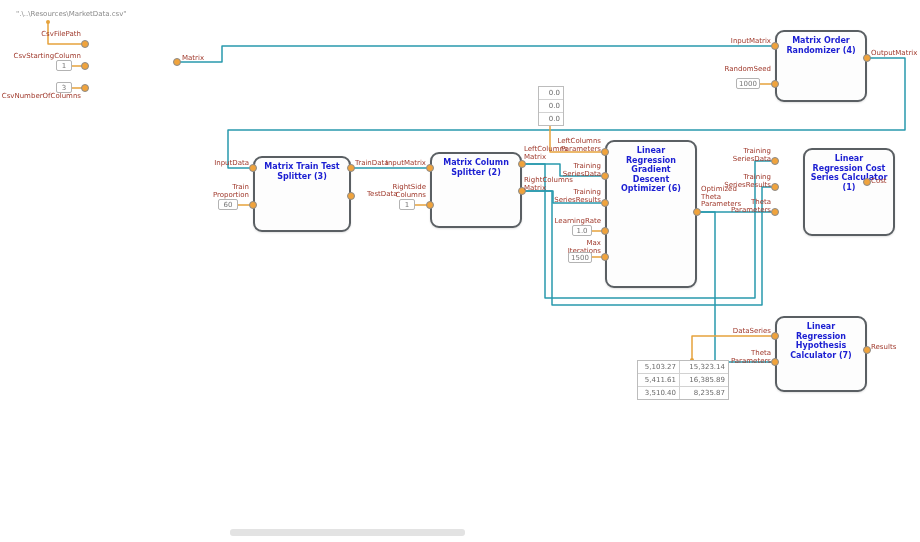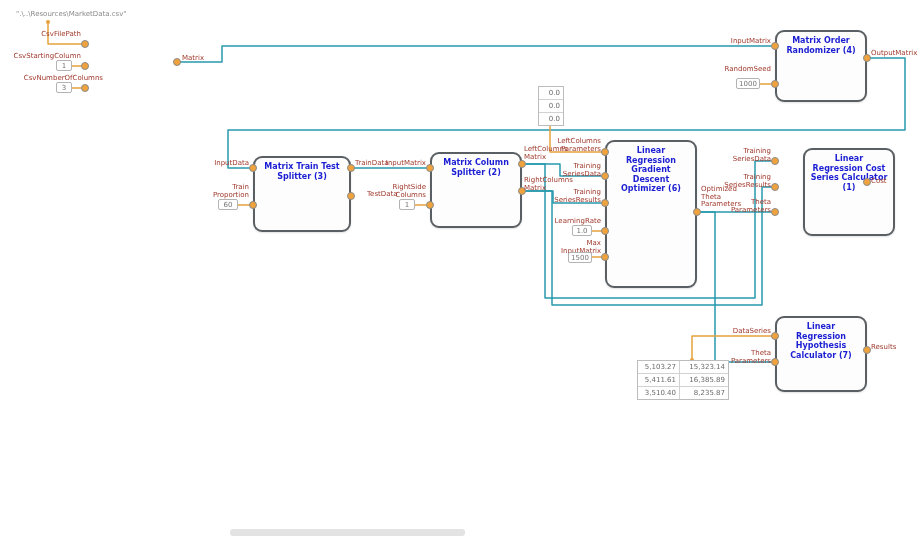--- a/index.html
+++ b/index.html
@@ -106,38 +106,38 @@
   <div class="port" style="left:771px;top:157px;"></div>
   <div class="port" style="left:771px;top:183px;"></div>
   <div class="port" style="left:771px;top:208px;"></div>
   <div class="port" style="left:863px;top:178px;"></div>
   <div class="port" style="left:771px;top:332px;"></div>
   <div class="port" style="left:771px;top:358px;"></div>
   <div class="port" style="left:863px;top:346px;"></div>
 
   <span class="plabel r" style="left:21px;top:31px;width:60px;">CsvFilePath</span>
   <span class="plabel r" style="left:3px;top:53px;width:78px;">CsvStartingColumn</span>
-  <span class="plabel r" style="left:0px;top:75px;width:81px;padding-left:22px;">CsvNumberOfColumns</span>
+  <span class="plabel r" style="left:0px;top:93px;width:81px;">CsvNumberOfColumns</span>
   <span class="plabel" style="left:182px;top:55px;">Matrix</span>
   <span class="plabel r" style="left:713px;top:38px;width:58px;">InputMatrix</span>
   <span class="plabel r" style="left:713px;top:66px;width:58px;">RandomSeed</span>
   <span class="plabel" style="left:871px;top:50px;">OutputMatrix</span>
   <span class="plabel r" style="left:191px;top:160px;width:58px;">InputData</span>
   <span class="plabel r" style="left:205px;top:184px;width:44px;">Train Proportion</span>
   <span class="plabel" style="left:355px;top:160px;">TrainData</span>
   <span class="plabel" style="left:367px;top:191px;">TestData</span>
   <span class="plabel r" style="left:368px;top:160px;width:58px;">InputMatrix</span>
   <span class="plabel r" style="left:386px;top:184px;width:40px;">RightSide Columns</span>
   <span class="plabel" style="left:524px;top:146px;width:44px;">LeftColumns Matrix</span>
   <span class="plabel" style="left:524px;top:177px;width:50px;">RightColumns Matrix</span>
   <span class="plabel r" style="left:553px;top:138px;width:48px;">LeftColumns Parameters</span>
   <span class="plabel r" style="left:553px;top:163px;width:48px;">Training SeriesData</span>
   <span class="plabel r" style="left:549px;top:189px;width:52px;">Training SeriesResults</span>
   <span class="plabel r" style="left:541px;top:218px;width:60px;">LearningRate</span>
-  <span class="plabel r" style="left:561px;top:240px;width:40px;">Max InputMatrix</span>
+  <span class="plabel r" style="left:561px;top:240px;width:40px;">Max Iterations</span>
   <span class="plabel" style="left:701px;top:186px;width:44px;">Optimized Theta Parameters</span>
   <span class="plabel r" style="left:723px;top:148px;width:48px;">Training SeriesData</span>
   <span class="plabel r" style="left:719px;top:174px;width:52px;">Training SeriesResults</span>
   <span class="plabel r" style="left:723px;top:199px;width:48px;">Theta Parameters</span>
   <span class="plabel" style="left:871px;top:178px;">Cost</span>
   <span class="plabel r" style="left:713px;top:328px;width:58px;">DataSeries</span>
   <span class="plabel r" style="left:723px;top:350px;width:48px;">Theta Parameters</span>
   <span class="plabel" style="left:871px;top:344px;">Results</span>
 
   <div class="vbox" style="left:56px;top:60px;width:16px;">1</div>

